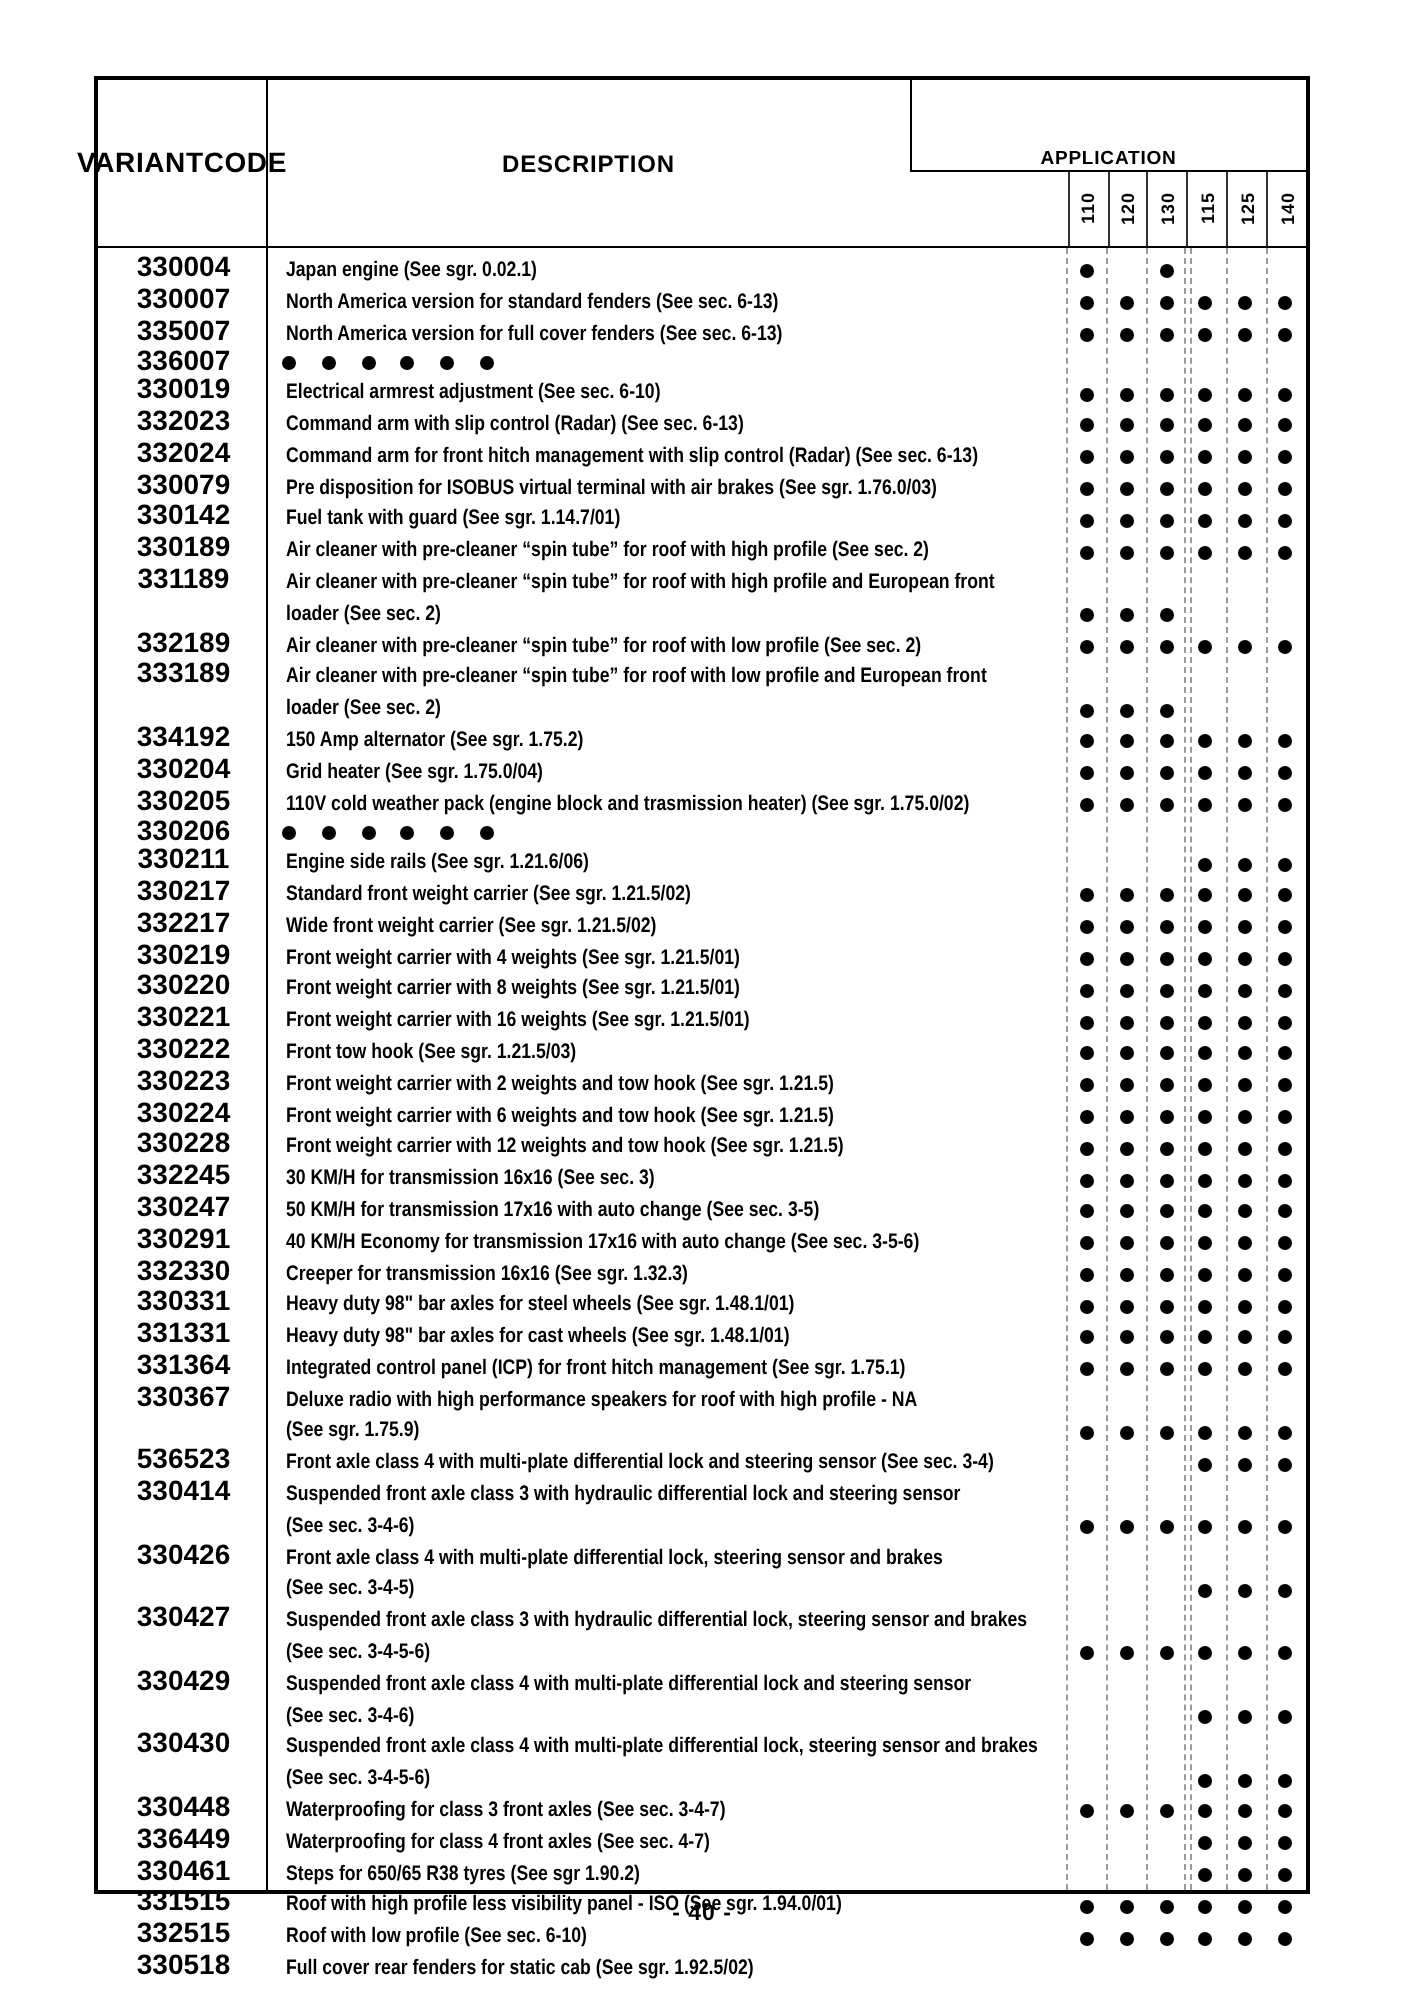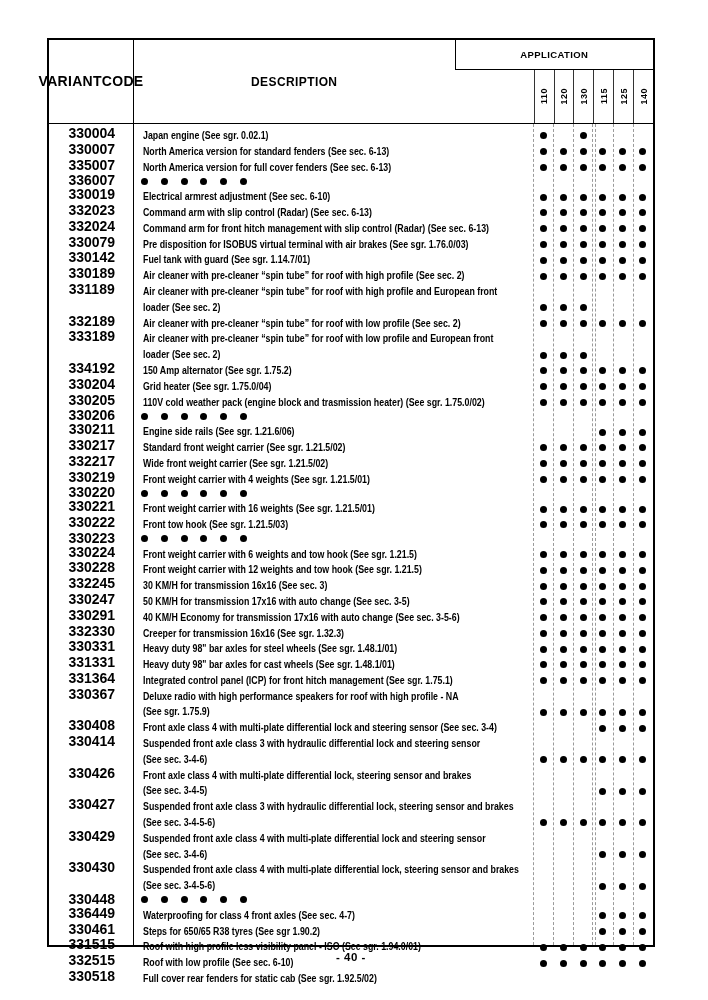--- a/index.html
+++ b/index.html
@@ -17,22 +17,22 @@
     width:84px; border-right:1.5px solid #000; display:flex; flex-direction:row;
     align-items:center; justify-content:center; text-align:center;
     font-weight:bold; font-size:14px; line-height:1.35; letter-spacing:0.3px;
   }
   .th-desc {
     width:320.5px; display:flex; align-items:center; justify-content:center;
     font-weight:bold; font-size:12px; letter-spacing:0.4px;
   }
   .th-app { flex:1; display:flex; flex-direction:column; }
   .app-title {
-    height:30px; border-left:1.5px solid #000; border-bottom:1.5px solid #000;
-    box-sizing:border-box; display:flex; align-items:center; justify-content:center;
+    height:46px; border-left:1.5px solid #000; border-bottom:1.5px solid #000;
+    box-sizing:border-box; display:flex; align-items:flex-end; justify-content:center;
     font-weight:bold; font-size:9.5px; letter-spacing:0.4px;
   }
   .app-labels { flex:1; display:flex; justify-content:flex-end; }
   .app-col {
     width:19.9px; box-sizing:border-box; border-left:1px solid #333;
     display:flex; align-items:center; justify-content:center;
   }
   .app-col span {
     writing-mode:vertical-rl; transform:rotate(180deg);
     font-weight:bold; font-size:9px; letter-spacing:0.5px; white-space:nowrap;
@@ -622,20 +622,23 @@
             <div class="dcell">
               <div class="dot"></div>
             </div>
             <div class="dcell">
               <div class="dot"></div>
             </div>
           </div>
         </div>
         <div class="row">
           <div class="c-code">330220</div>
+          <div class="c-desc">
+            <div class="line"><span>Front weight carrier with 8 weights (See sgr. 1.21.5/01)</span></div>
+          </div>
           <div class="c-dots">
             <div class="dcell">
               <div class="dot"></div>
             </div>
             <div class="dcell">
               <div class="dot"></div>
             </div>
             <div class="dcell">
               <div class="dot"></div>
             </div>
@@ -697,20 +700,23 @@
             <div class="dcell">
               <div class="dot"></div>
             </div>
             <div class="dcell">
               <div class="dot"></div>
             </div>
           </div>
         </div>
         <div class="row">
           <div class="c-code">330223</div>
+          <div class="c-desc">
+            <div class="line"><span>Front weight carrier with 2 weights and tow hook (See sgr. 1.21.5)</span></div>
+          </div>
           <div class="c-dots">
             <div class="dcell">
               <div class="dot"></div>
             </div>
             <div class="dcell">
               <div class="dot"></div>
             </div>
             <div class="dcell">
               <div class="dot"></div>
             </div>
@@ -980,21 +986,21 @@
             </div>
             <div class="dcell">
               <div class="dot"></div>
             </div>
             <div class="dcell">
               <div class="dot"></div>
             </div>
           </div>
         </div>
         <div class="row">
-          <div class="c-code">330408</div>
+          <div class="c-code">536523</div>
           <div class="c-desc">
             <div class="line"><span>Front axle class 4 with multi-plate differential lock and steering sensor (See sec. 3-4)</span></div>
           </div>
           <div class="c-dots">
             <div class="dcell"></div>
             <div class="dcell"></div>
             <div class="dcell"></div>
             <div class="dcell">
               <div class="dot"></div>
             </div>
@@ -1118,20 +1124,23 @@
             <div class="dcell">
               <div class="dot"></div>
             </div>
             <div class="dcell">
               <div class="dot"></div>
             </div>
           </div>
         </div>
         <div class="row">
           <div class="c-code">330448</div>
+          <div class="c-desc">
+            <div class="line"><span>Waterproofing for class 3 front axles (See sec. 3-4-7)</span></div>
+          </div>
           <div class="c-dots">
             <div class="dcell">
               <div class="dot"></div>
             </div>
             <div class="dcell">
               <div class="dot"></div>
             </div>
             <div class="dcell">
               <div class="dot"></div>
             </div>

